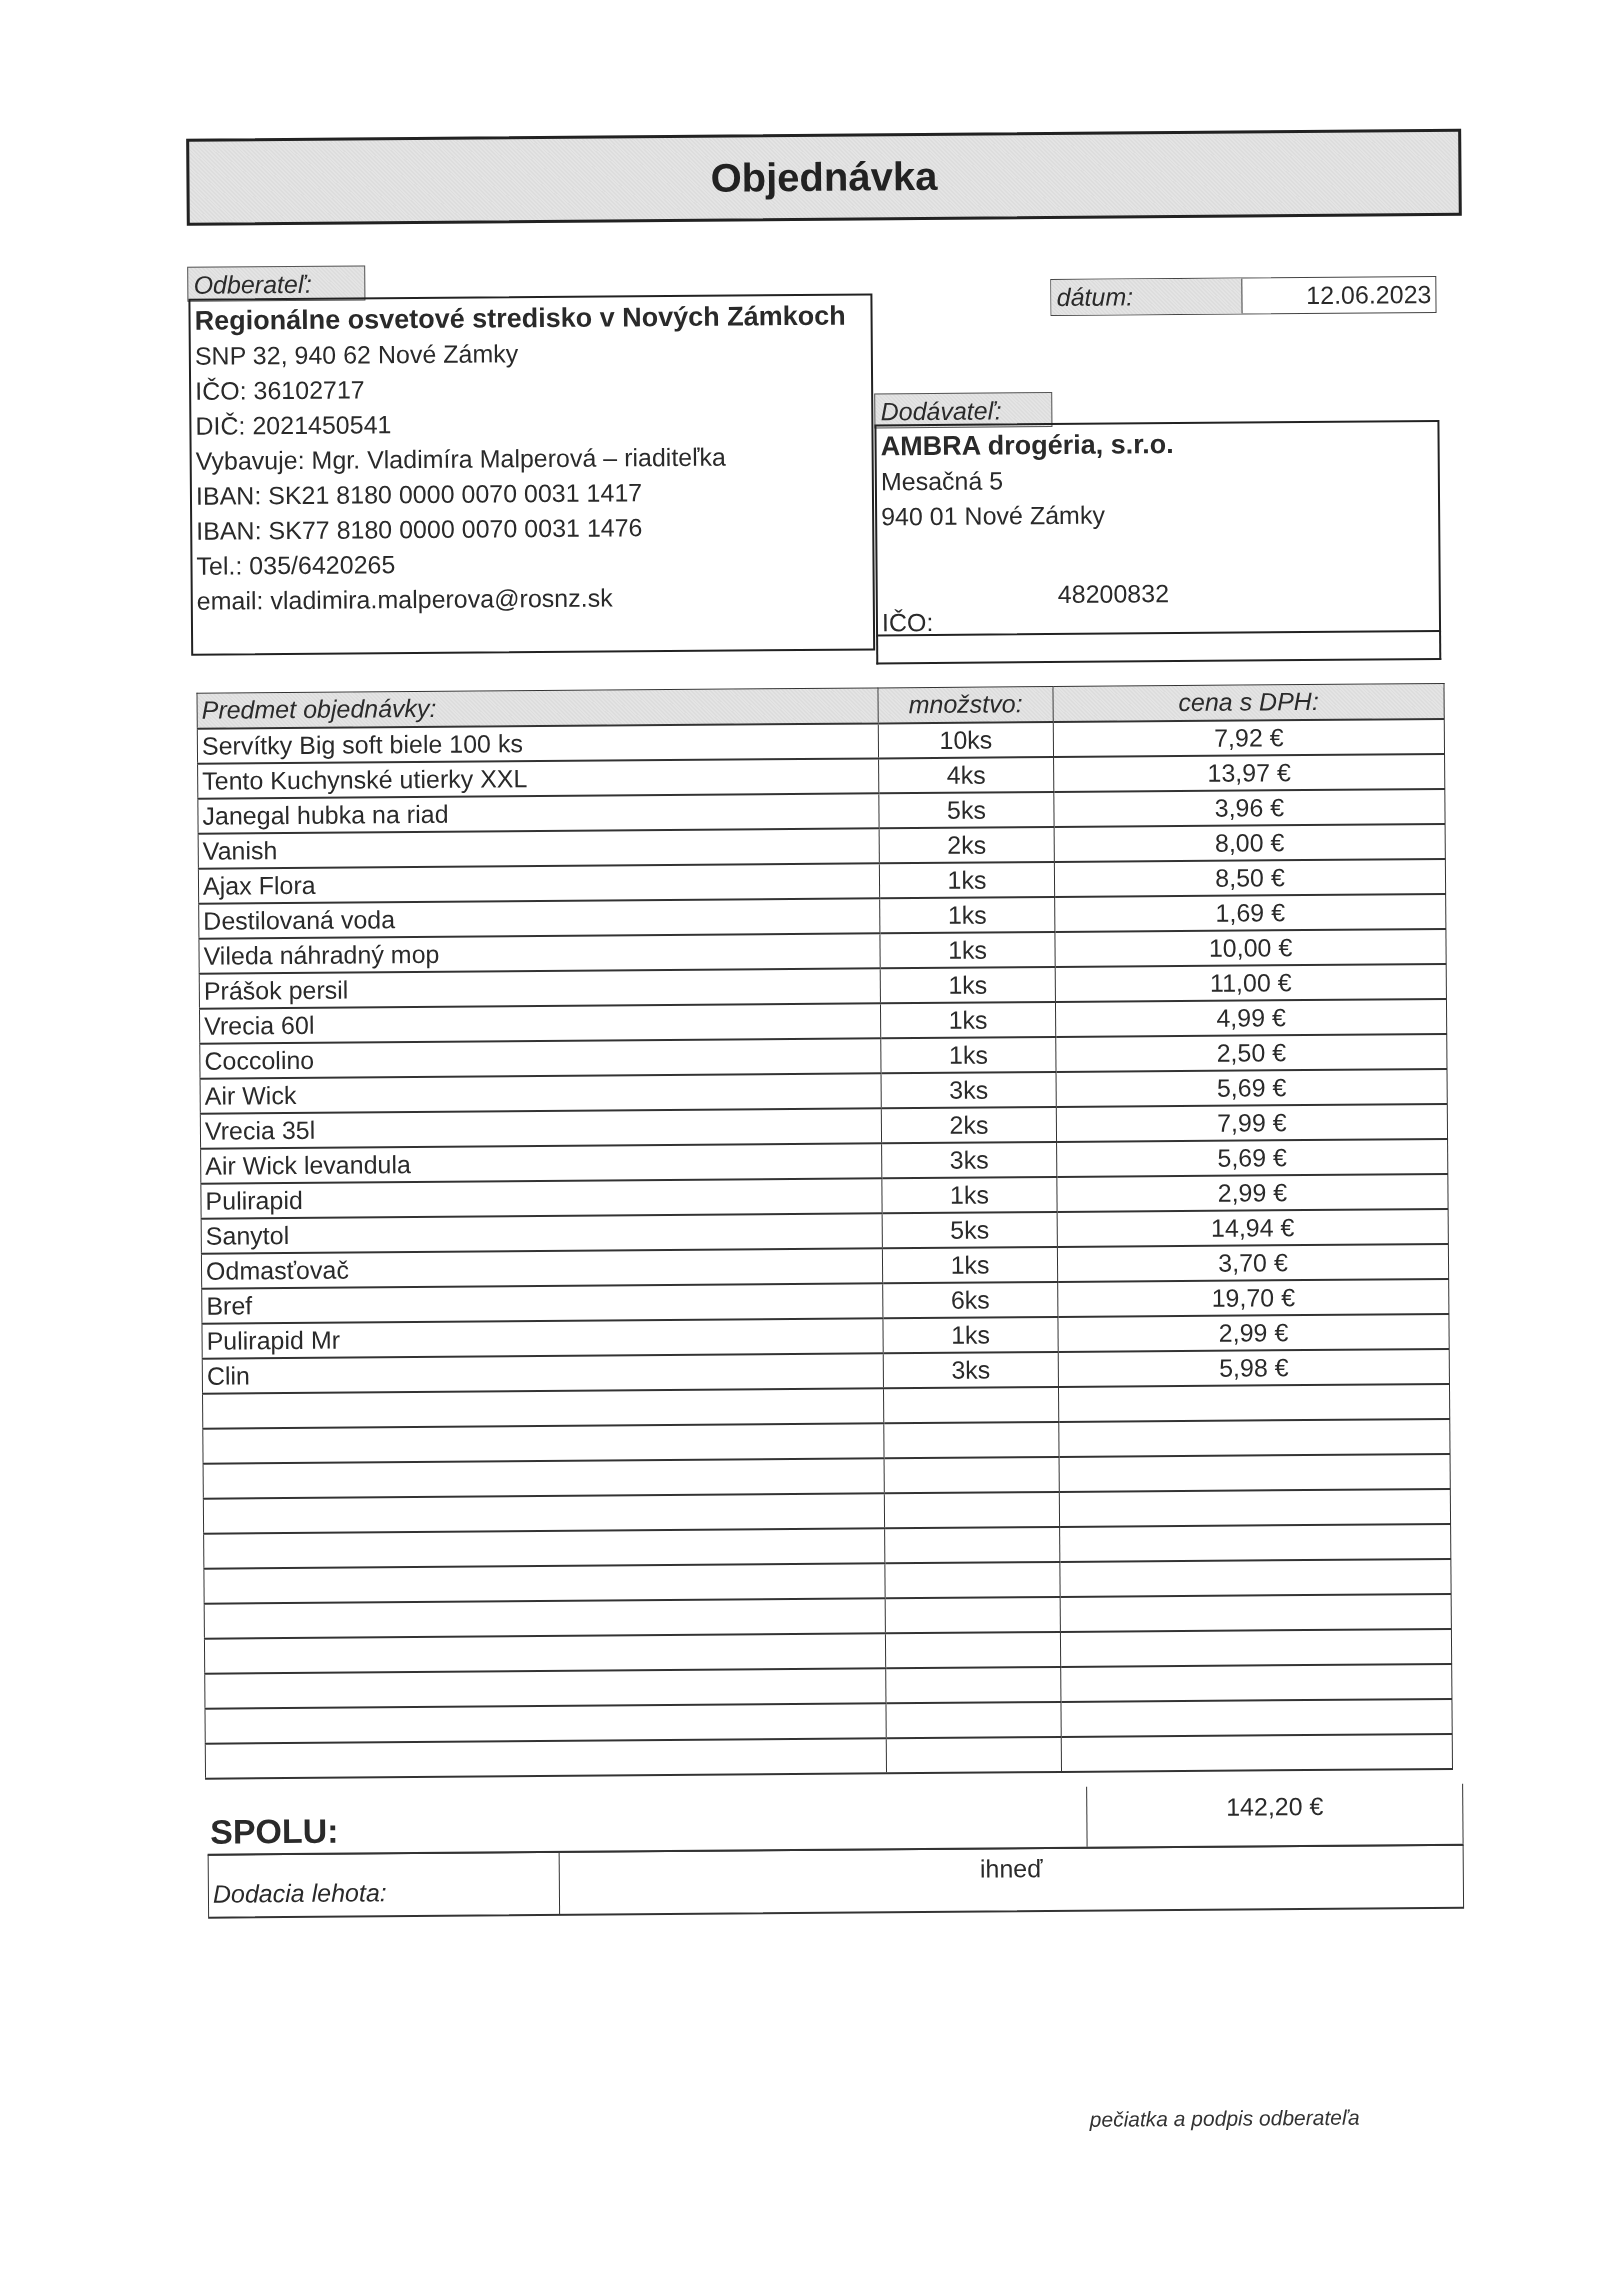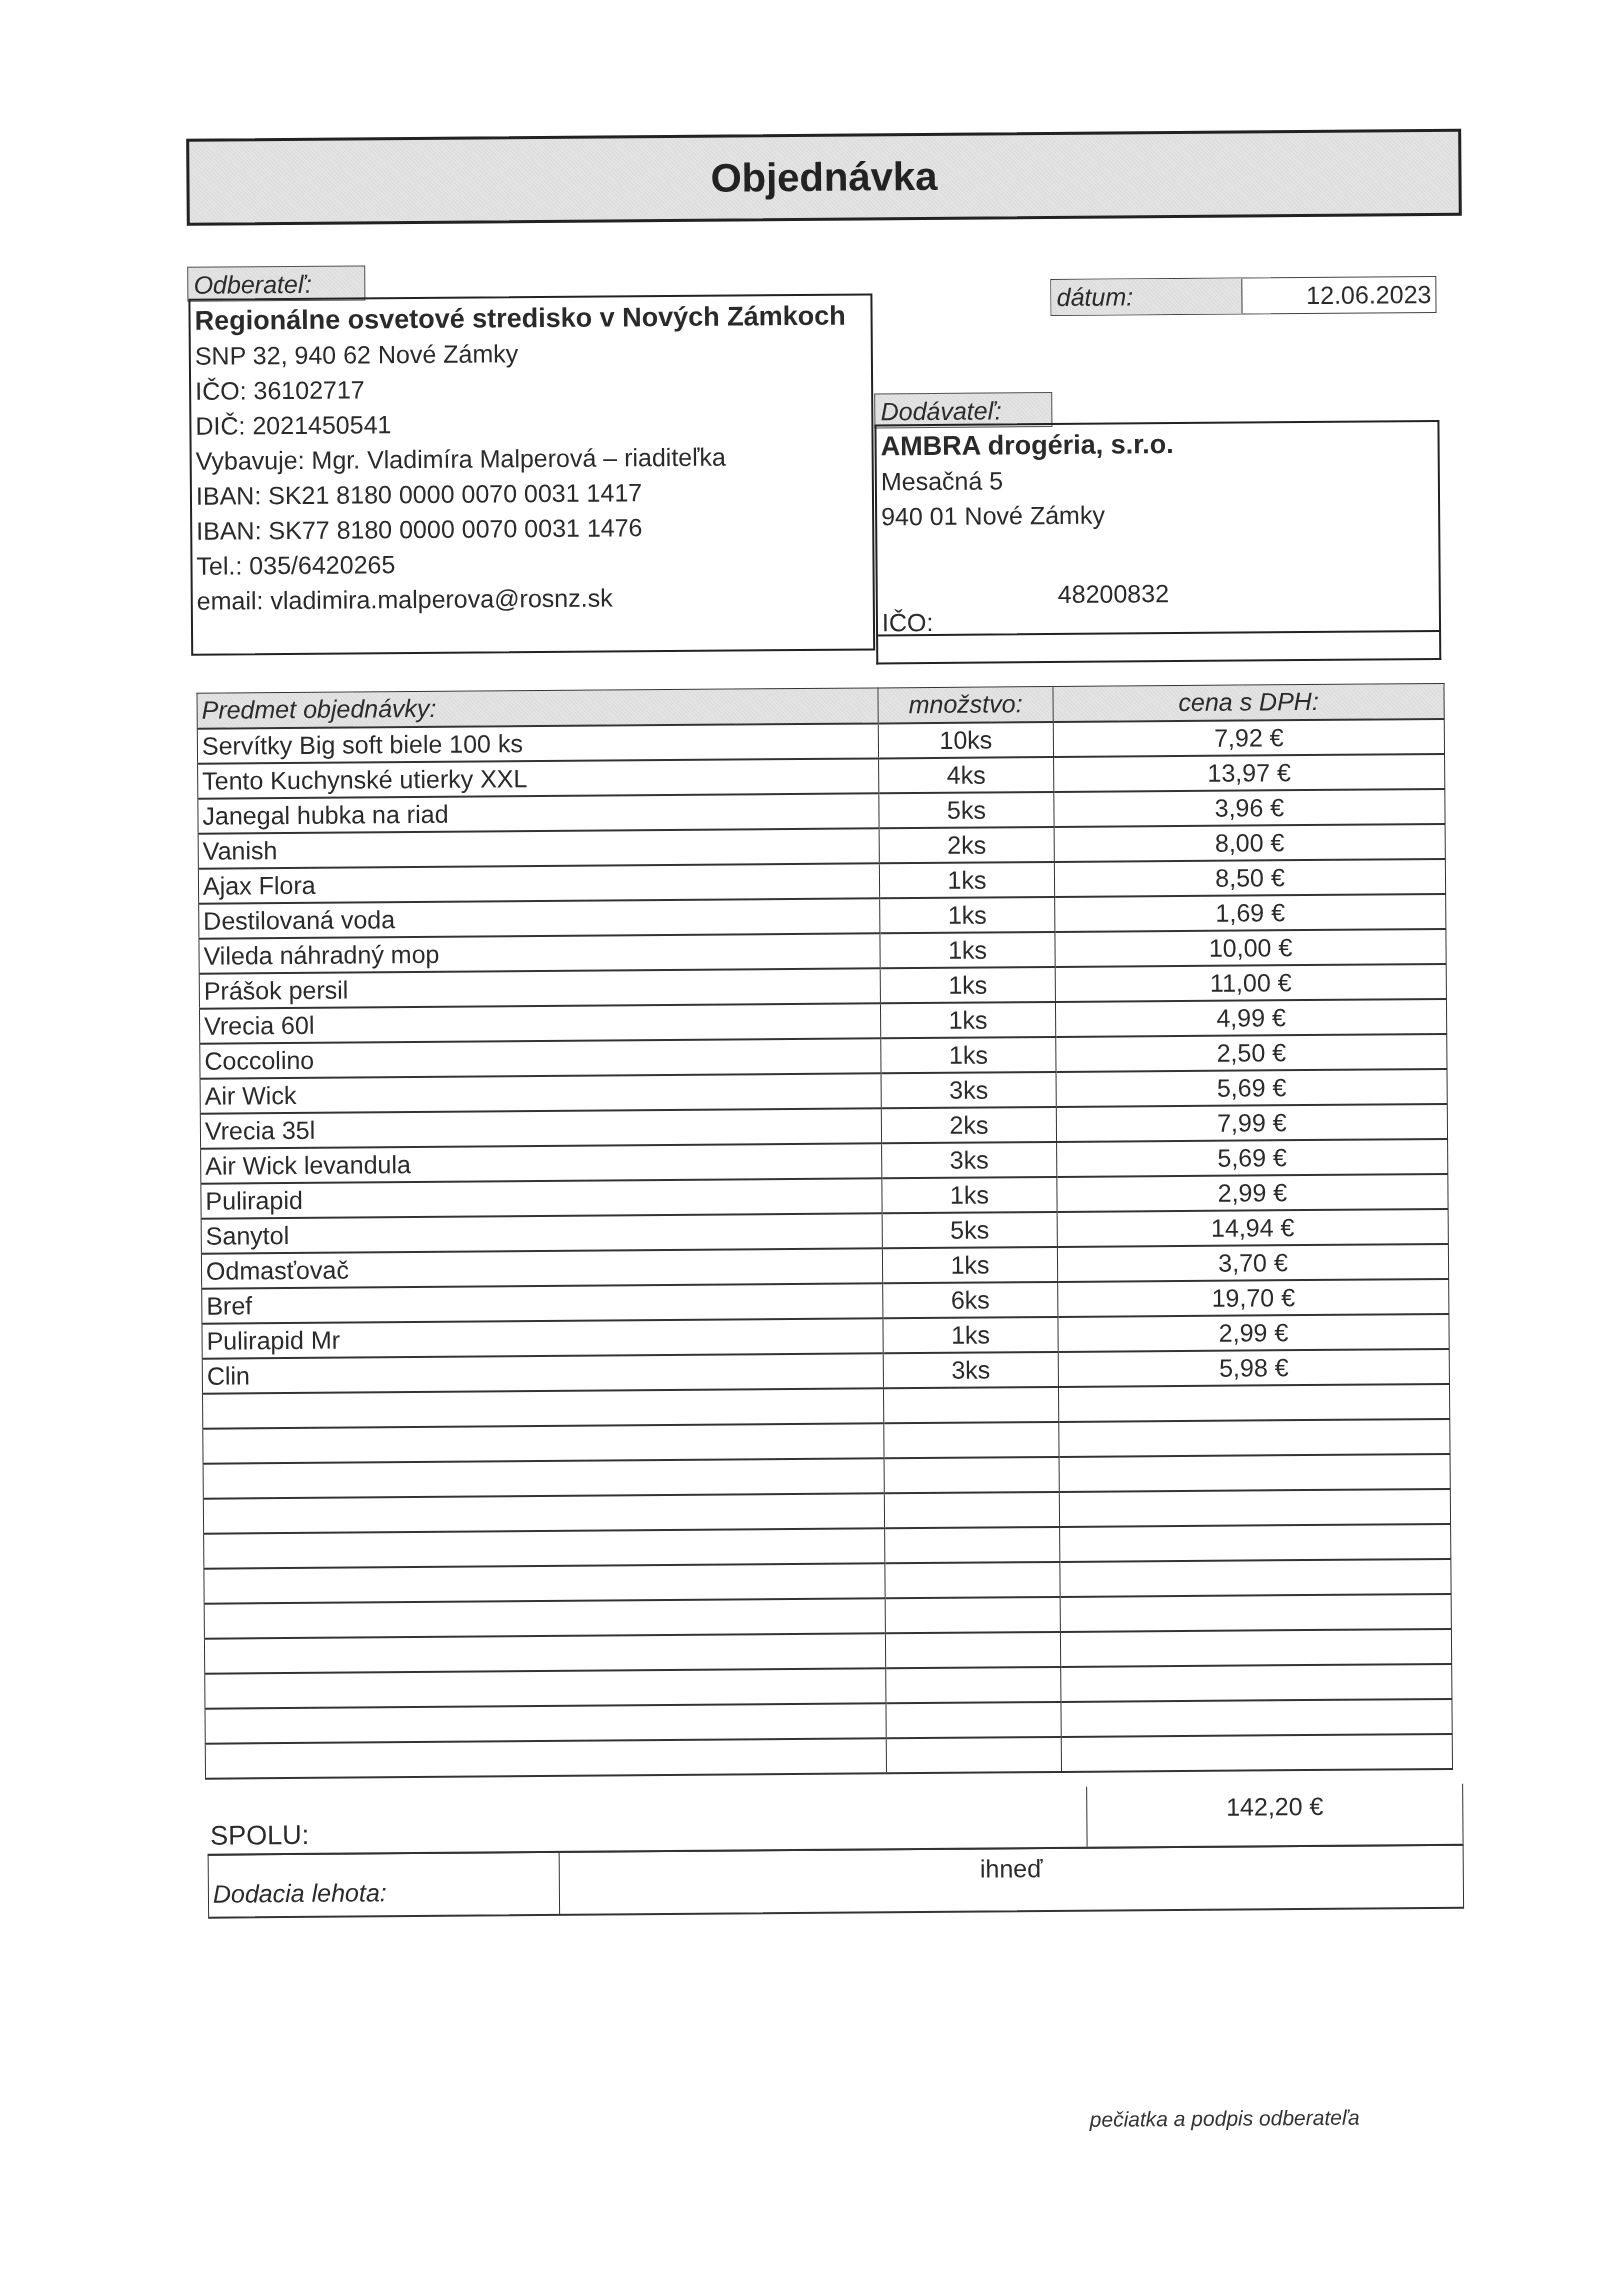--- a/index.html
+++ b/index.html
@@ -41,21 +41,21 @@
     .items { left: 200px; top: 688px; width: 1248px; border-collapse: collapse; table-layout: fixed; }
     .items td, .items th { border: 1.3px solid #333; font-size: 25px; height: 35px; padding: 0 4px; box-sizing: border-box; white-space: nowrap; overflow: hidden; }
     .items th { font-weight: normal; font-style: italic; text-align: left; }
     .items th.c { text-align: center; }
     .items td.q, .items td.p { text-align: center; }
     .items td { border-top: 2px solid #333; border-bottom: 2px solid #333; }
     .items tr.empty td { height: 35px; }
 
     
     .spolu-row { left: 202px; top: 1789px; width: 1256px; height: 60px; border-bottom: 2px solid #333; }
-    .spolu-row .lab { position: absolute; left: 2.7px; top: 27px; font-weight: normal; font-size: 27px; }
+    .spolu-row .lab { position: absolute; left: 2.7px; top: 19px; font-weight: bold; font-size: 34px; }
     .spolu-row .val-cell { position: absolute; left: 879px; top: 0; width: 375px; height: 60px; border-left: 1.3px solid #333; border-right: 1.3px solid #333; }
     .spolu-row .val { position: absolute; left: 0; right: 0; top: 6.7px; text-align: center; font-size: 25px; }
 
     .dl-row { left: 202px; top: 1850px; width: 1256px; height: 64px; border: 1.3px solid #333; border-bottom: 2px solid #333; display: flex; box-sizing: border-box; }
     .dl-row .lab { width: 351px; border-right: 1.3px solid #333; font-style: italic; font-size: 25px; padding: 24px 4px 0; box-sizing: border-box; }
     .dl-row .val { flex: 1; text-align: center; font-size: 25px; padding-top: 5.3px; }
 
     .sign { left: 1082px; top: 2110px; font-style: italic; font-size: 21px; color: #333; }
   </style>
 </head>

